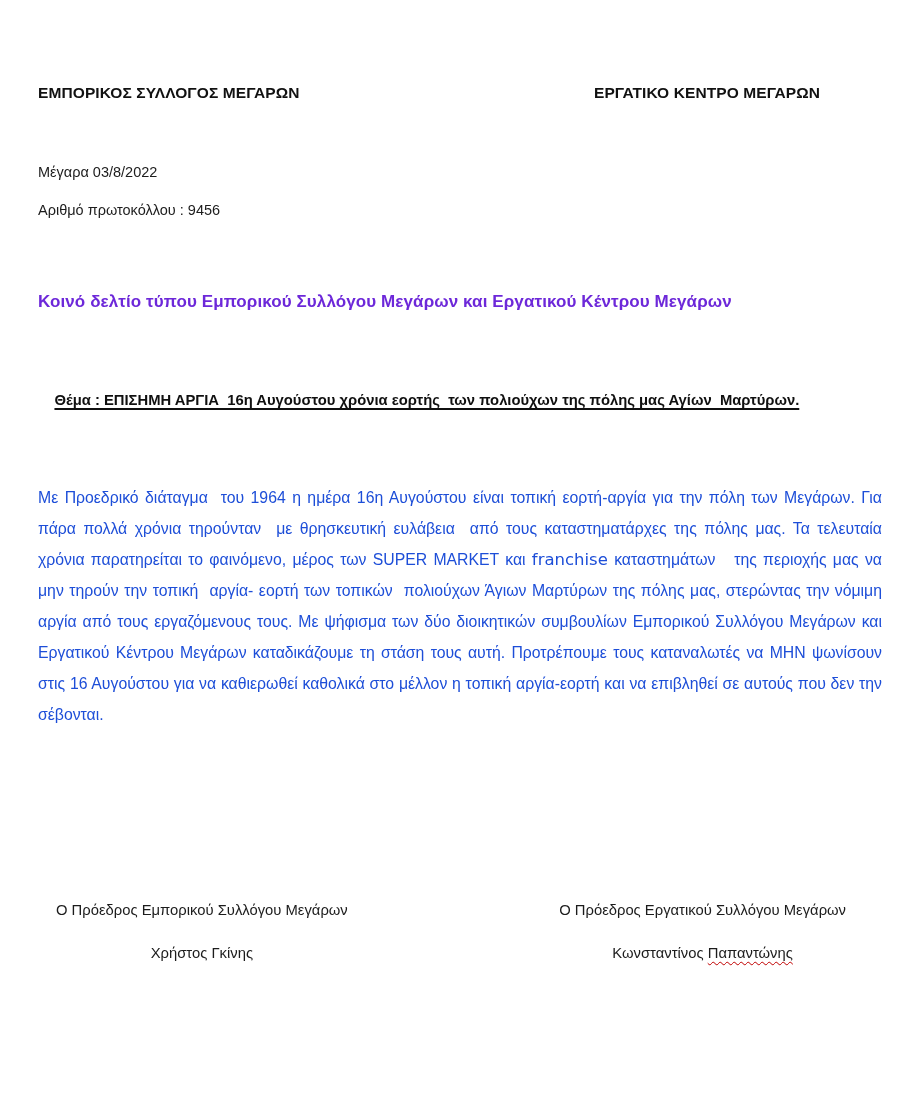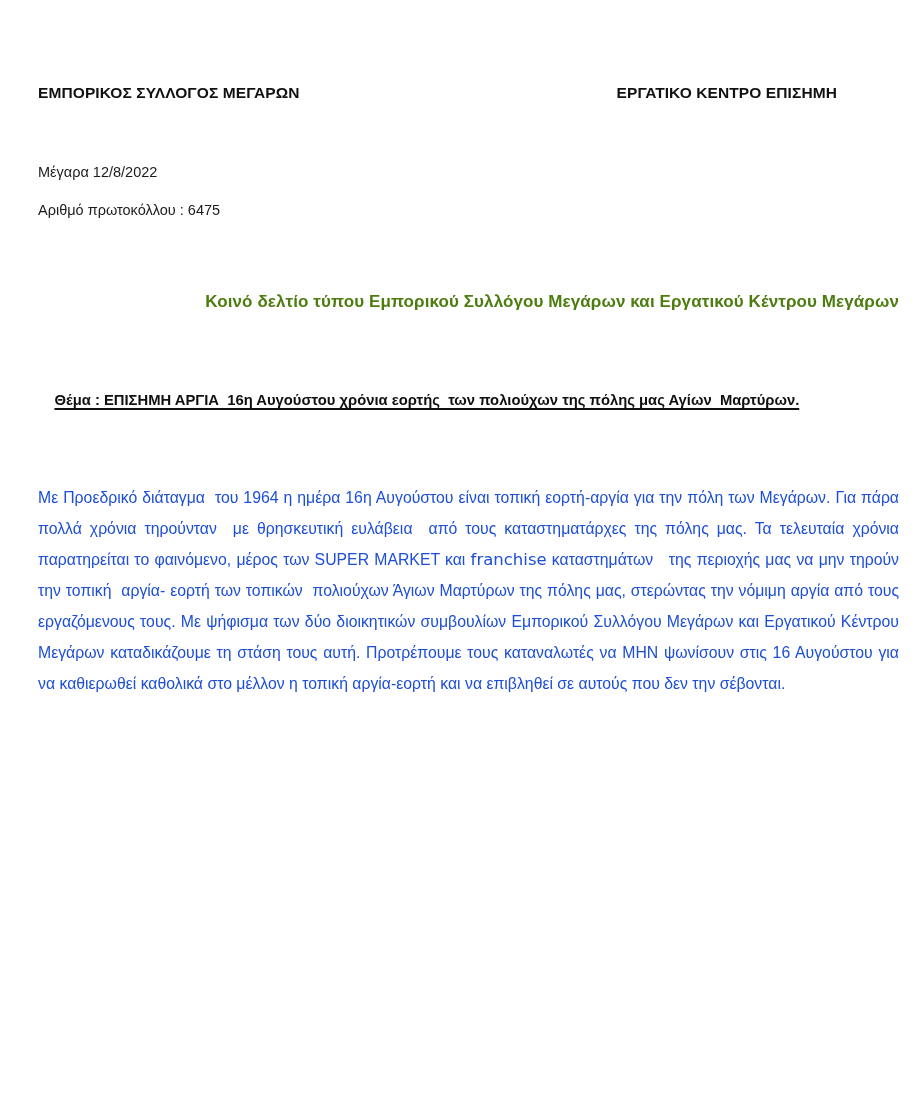--- a/index.html
+++ b/index.html
@@ -9,21 +9,21 @@
   }
   .page {
     position: relative;
     width: 918px;
     height: 1002px;
     background: #ffffff;
     color: #1c1c1c;
     font-family: "Liberation Sans", sans-serif;
     overflow: hidden;
     box-sizing: border-box;
-    padding: 84px 19px 0 38px;
+    padding: 84px 36px 0 38px;
   }
   .org-header {
     display: flex;
     justify-content: space-between;
     align-items: flex-start;
   }
   .org-name {
     font-weight: bold;
     font-size: 15.5px;
     letter-spacing: 0.1px;
@@ -39,24 +39,24 @@
   .meta-line {
     font-size: 14.5px;
     color: #1c1c1c;
     line-height: 20px;
   }
   .meta-line + .meta-line {
     margin-top: 18px;
   }
   .doc-title {
     margin-top: 72px;
-    text-align: right;
+    text-align: left;
     font-weight: bold;
     font-size: 17px;
-    color: #4d7c0f;
+    color: #6d28d9;
     letter-spacing: 0.1px;
   }
   .subject-line {
     margin-top: 64px;
     font-weight: bold;
     font-size: 14.8px;
     white-space: pre-wrap;
     color: #101010;
   }
   .subject-line .underlined {
@@ -101,30 +101,40 @@
     text-underline-offset: 3px;
   }
 </style>
 </head>
 <body>
 
 <div class="page">
 
   <div class="org-header">
     <div class="org-name left">ΕΜΠΟΡΙΚΟΣ ΣΥΛΛΟΓΟΣ ΜΕΓΑΡΩΝ</div>
-    <div class="org-name right">ΕΡΓΑΤΙΚΟ ΚΕΝΤΡΟ ΕΠΙΣΗΜΗ</div>
+    <div class="org-name right">ΕΡΓΑΤΙΚΟ ΚΕΝΤΡΟ ΜΕΓΑΡΩΝ</div>
   </div>
 
   <div class="meta-block">
-    <div class="meta-line">Μέγαρα 12/8/2022</div>
-    <div class="meta-line">Αριθμό πρωτοκόλλου : 6475</div>
+    <div class="meta-line">Μέγαρα 03/8/2022</div>
+    <div class="meta-line">Αριθμό πρωτοκόλλου : 9456</div>
   </div>
 
   <div class="doc-title">Κοινό δελτίο τύπου Εμπορικού Συλλόγου Μεγάρων και Εργατικού Κέντρου Μεγάρων</div>
 
   <div class="subject-line">
     <span class="underlined">Θέμα : ΕΠΙΣΗΜΗ ΑΡΓΙΑ  16η Αυγούστου χρόνια εορτής  των πολιούχων της πόλης μας Αγίων  Μαρτύρων.</span>
   </div>
 
   <div class="body-paragraph"><span>Με Προεδρικό διάταγμα  του 1964 η ημέρα 16η Αυγούστου είναι τοπική εορτή-αργία για την πόλη των Μεγάρων. Για πάρα πολλά χρόνια τηρούνταν  με θρησκευτική ευλάβεια  από τους καταστηματάρχες της πόλης μας. Τα τελευταία χρόνια παρατηρείται το φαινόμενο, μέρος των SUPER MARKET και </span><span class="alt-font">franchise</span><span> καταστημάτων   της περιοχής μας να μην τηρούν την τοπική  αργία- εορτή των τοπικών  πολιούχων Άγιων Μαρτύρων της πόλης μας, στερώντας την νόμιμη αργία από τους εργαζόμενους τους. Με ψήφισμα των δύο διοικητικών συμβουλίων Εμπορικού Συλλόγου Μεγάρων και Εργατικού Κέντρου Μεγάρων καταδικάζουμε τη στάση τους αυτή. Προτρέπουμε τους καταναλωτές να ΜΗΝ ψωνίσουν στις 16 Αυγούστου για να καθιερωθεί καθολικά στο μέλλον η τοπική αργία-εορτή και να επιβληθεί σε αυτούς που δεν την σέβονται.</span></div>
 
+  <div class="signature-row">
+    <div class="signature-block left">
+      <div>Ο Πρόεδρος Εμπορικού Συλλόγου Μεγάρων</div>
+      <div class="signature-name">Χρήστος Γκίνης</div>
+    </div>
+    <div class="signature-block right">
+      <div>Ο Πρόεδρος Εργατικού Συλλόγου Μεγάρων</div>
+      <div class="signature-name"><span>Κωνσταντίνος </span><span class="spellcheck-flagged">Παπαντώνης</span></div>
+    </div>
+  </div>
 
 </div>
 
 </body></html>

